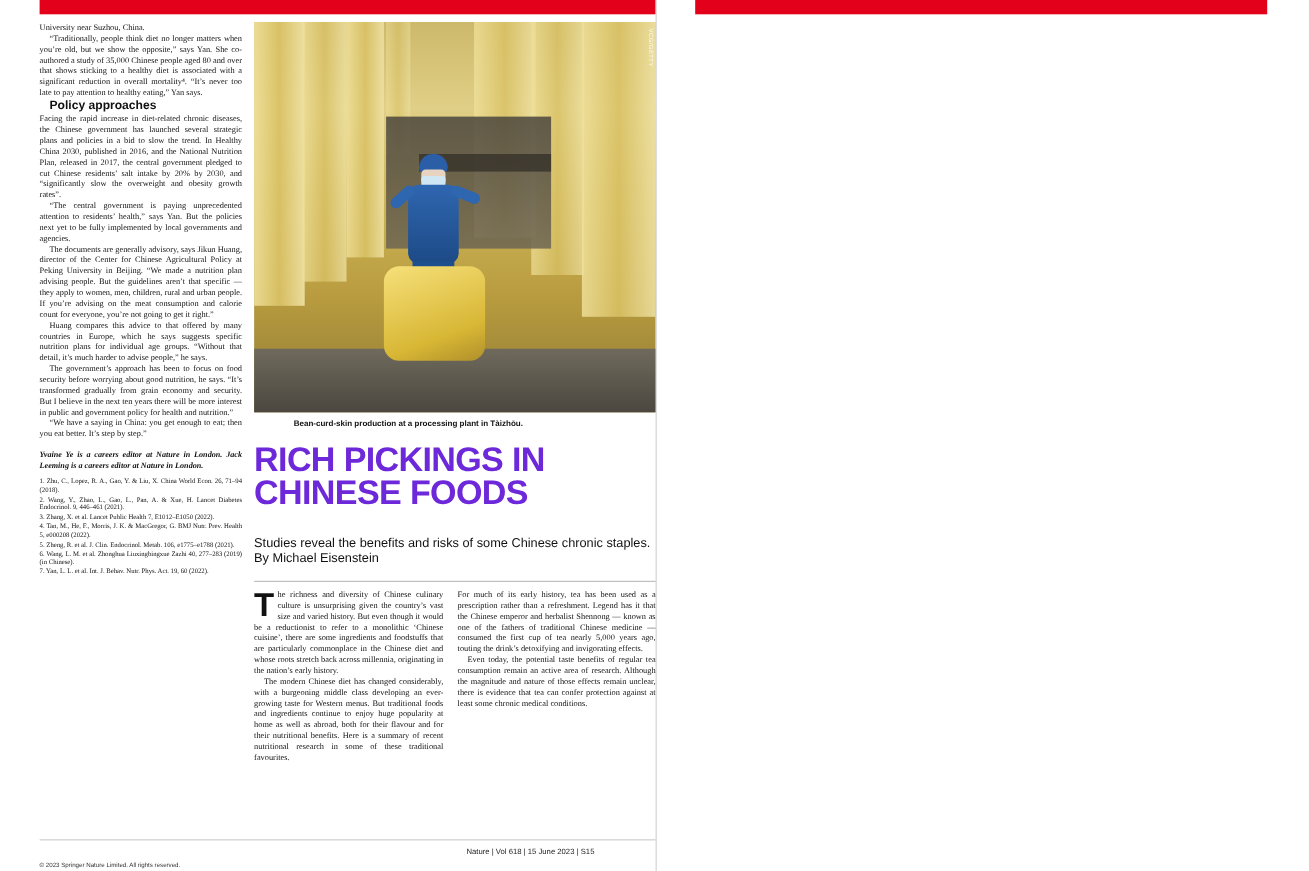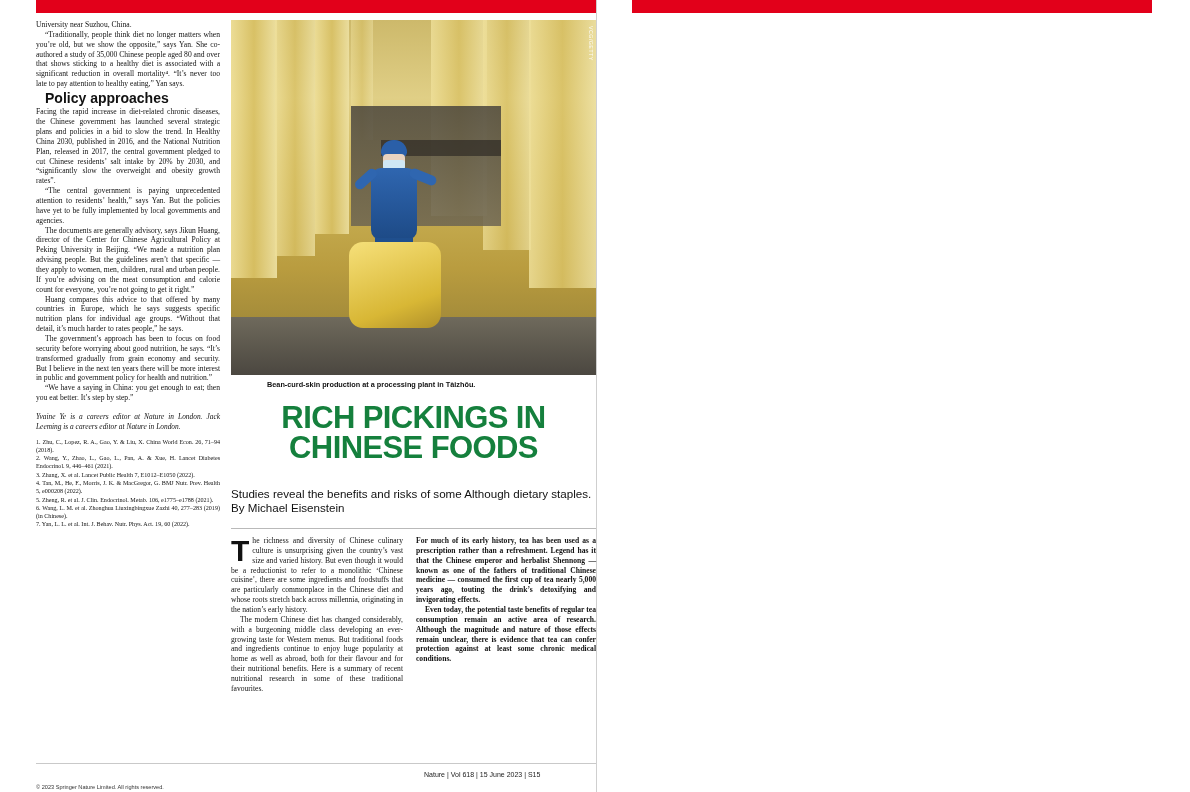--- a/index.html
+++ b/index.html
@@ -40,46 +40,45 @@
   
   #photo-left{left:231px;top:20px;width:365px;height:355px;}
   #cap-left{position:absolute;left:231px;top:380px;width:365px;}
 
   
   .col{position:absolute;font-size:7.6px;line-height:1.30;text-align:justify;}
   .col p{margin:0 0 0 0;text-indent:9px;}
   .col p.first{text-indent:0;}
   .subhead{
     font-family:"Liberation Sans", sans-serif;
-    font-weight:700;font-size:14px;color:#111;margin:7px 0 3px 0;text-indent:0;
+    font-weight:700;font-size:11px;color:#111;margin:7px 0 3px 0;text-indent:0;
   }
 
   #lcol1{left:36px;top:20px;width:184px;}
-  #lcol1 .bio{font-style:italic;margin-top:9px;text-indent:0;font-size:7.4px;}
+  #lcol1 .bio{font-style:italic;margin-top:9px;text-indent:0;font-size:7.4px;font-weight:bold;}
   #lcol1 .refs{margin-top:8px;font-size:6.1px;line-height:1.25;text-indent:0;}
   #lcol1 .refs div{margin-bottom:1px;}
 
   
   #headline{
     position:absolute;left:231px;top:403px;width:365px;
     font-family:"Liberation Sans", sans-serif;
-    font-weight:700;font-size:31px;line-height:.96;letter-spacing:-.6px;color:#15803d;
+    font-weight:700;font-size:31px;line-height:.96;letter-spacing:-.6px;color:#6d28d9;
     text-transform:uppercase;
-    text-align:center;
   }
   #standfirst{
     position:absolute;left:231px;top:487px;width:365px;
     font-family:"Liberation Sans", sans-serif;
     font-size:11.6px;line-height:1.22;color:#111;font-weight:400;
   }
   #hrule{position:absolute;left:231px;top:528px;width:365px;height:1px;background:#b9b9b9;}
 
   
   #acol1{left:231px;top:536px;width:172px;}
-  #acol2{left:416px;top:536px;width:180px;font-weight:bold;}
+  #acol2{left:416px;top:536px;width:180px;}
 
   .dropcap{
     float:left;font-family:"Liberation Sans", sans-serif;font-weight:700;
     font-size:30px;line-height:25px;margin:2px 3px 0 0;color:#111;
   }
 
   
   .footer{
     position:absolute;bottom:14px;
     font-family:"Liberation Sans", sans-serif;font-size:7px;color:#222;
@@ -110,23 +109,23 @@
   <div class="redbar right"></div>
   <div class="gutter-rule"></div>
 
   <div class="page left">
 
     <div class="col" id="lcol1">
       <p class="first">University near Suzhou, China.</p>
       <p>“Traditionally, people think diet no longer matters when you’re old, but we show the opposite,” says Yan. She co-authored a study of 35,000 Chinese people aged 80 and over that shows sticking to a healthy diet is associated with a significant reduction in overall mortality⁴. “It’s never too late to pay attention to healthy eating,” Yan says.</p>
       <p class="subhead">Policy approaches</p>
       <p class="first">Facing the rapid increase in diet-related chronic diseases, the Chinese government has launched several strategic plans and policies in a bid to slow the trend. In Healthy China 2030, published in 2016, and the National Nutrition Plan, released in 2017, the central government pledged to cut Chinese residents’ salt intake by 20% by 2030, and “significantly slow the overweight and obesity growth rates”.</p>
-      <p>“The central government is paying unprecedented attention to residents’ health,” says Yan. But the policies have yet to be fully implemented by local governments and agencies.</p>
+      <p>“The central government is paying unprecedented attention to residents’ health,” says Yan. But the policies next yet to be fully implemented by local governments and agencies.</p>
       <p>The documents are generally advisory, says Jikun Huang, director of the Center for Chinese Agricultural Policy at Peking University in Beijing. “We made a nutrition plan advising people. But the guidelines aren’t that specific — they apply to women, men, children, rural and urban people. If you’re advising on the meat consumption and calorie count for everyone, you’re not going to get it right.”</p>
-      <p>Huang compares this advice to that offered by many countries in Europe, which he says suggests specific nutrition plans for individual age groups. “Without that detail, it’s much harder to rates people,” he says.</p>
+      <p>Huang compares this advice to that offered by many countries in Europe, which he says suggests specific nutrition plans for individual age groups. “Without that detail, it’s much harder to advise people,” he says.</p>
       <p>The government’s approach has been to focus on food security before worrying about good nutrition, he says. “It’s transformed gradually from grain economy and security. But I believe in the next ten years there will be more interest in public and government policy for health and nutrition.”</p>
       <p>“We have a saying in China: you get enough to eat; then you eat better. It’s step by step.”</p>
       <p class="bio">Yvaine Ye is a careers editor at Nature in London. Jack Leeming is a careers editor at Nature in London.</p>
       <div class="refs">
         <div>1.  Zhu, C., Lopez, R. A., Gao, Y. &amp; Liu, X. China World Econ. 26, 71–94 (2018).</div>
         <div>2.  Wang, Y., Zhao, L., Gao, L., Pan, A. &amp; Xue, H. Lancet Diabetes Endocrinol. 9, 446–461 (2021).</div>
         <div>3.  Zhang, X. et al. Lancet Public Health 7, E1012–E1050 (2022).</div>
         <div>4.  Tan, M., He, F., Morris, J. K. &amp; MacGregor, G. BMJ Nutr. Prev. Health 5, e000208 (2022).</div>
         <div>5.  Zheng, R. et al. J. Clin. Endocrinol. Metab. 106, e1775–e1788 (2021).</div>
         <div>6.  Wang, L. M. et al. Zhonghua Liuxingbingxue Zazhi 40, 277–283 (2019) (in Chinese).</div>
@@ -158,21 +157,21 @@
         <div style="position:absolute;left:50px;top:32px;width:28px;height:10px;border-radius:6px;transform:rotate(22deg);background:#2f66b0;"></div>
         <div style="position:absolute;left:16px;top:98px;width:38px;height:86px;background:linear-gradient(180deg,#1f4f8e,#183c6d);"></div>
       </div>
 
       <div style="position:absolute;left:118px;top:222px;width:92px;height:86px;border-radius:14px;background:linear-gradient(160deg,#f6e07a,#d8b735 70%,#b0902a);"></div>
       <div class="credit">VCG/GETTY</div>
     </div>
     <div class="caption" id="cap-left">Bean-curd-skin production at a processing plant in Tàizhōu.</div>
 
     <div id="headline">RICH PICKINGS IN CHINESE FOODS</div>
-    <div id="standfirst">Studies reveal the benefits and risks of some Although dietary staples. By Michael Eisenstein</div>
+    <div id="standfirst">Studies reveal the benefits and risks of some Chinese chronic staples. By Michael Eisenstein</div>
     <div id="hrule"></div>
 
     <div class="col" id="acol1">
       <p class="first"><span class="dropcap">T</span><span>he richness and diversity of Chinese culinary culture is unsurprising given the country’s vast size and varied history. But even though it would be a reductionist to refer to a monolithic ‘Chinese cuisine’, there are some ingredients and foodstuffs that are particularly commonplace in the Chinese diet and whose roots stretch back across millennia, originating in the nation’s early history.</span></p>
       <p>The modern Chinese diet has changed considerably, with a burgeoning middle class developing an ever-growing taste for Western menus. But traditional foods and ingredients continue to enjoy huge popularity at home as well as abroad, both for their flavour and for their nutritional benefits. Here is a summary of recent nutritional research in some of these traditional favourites.</p>
     </div>
     <div class="col" id="acol2">
       <p class="first">For much of its early history, tea has been used as a prescription rather than a refreshment. Legend has it that the Chinese emperor and herbalist Shennong — known as one of the fathers of traditional Chinese medicine — consumed the first cup of tea nearly 5,000 years ago, touting the drink’s detoxifying and invigorating effects.</p>
       <p>Even today, the potential taste benefits of regular tea consumption remain an active area of research. Although the magnitude and nature of those effects remain unclear, there is evidence that tea can confer protection against at least some chronic medical conditions.</p>
     </div>

